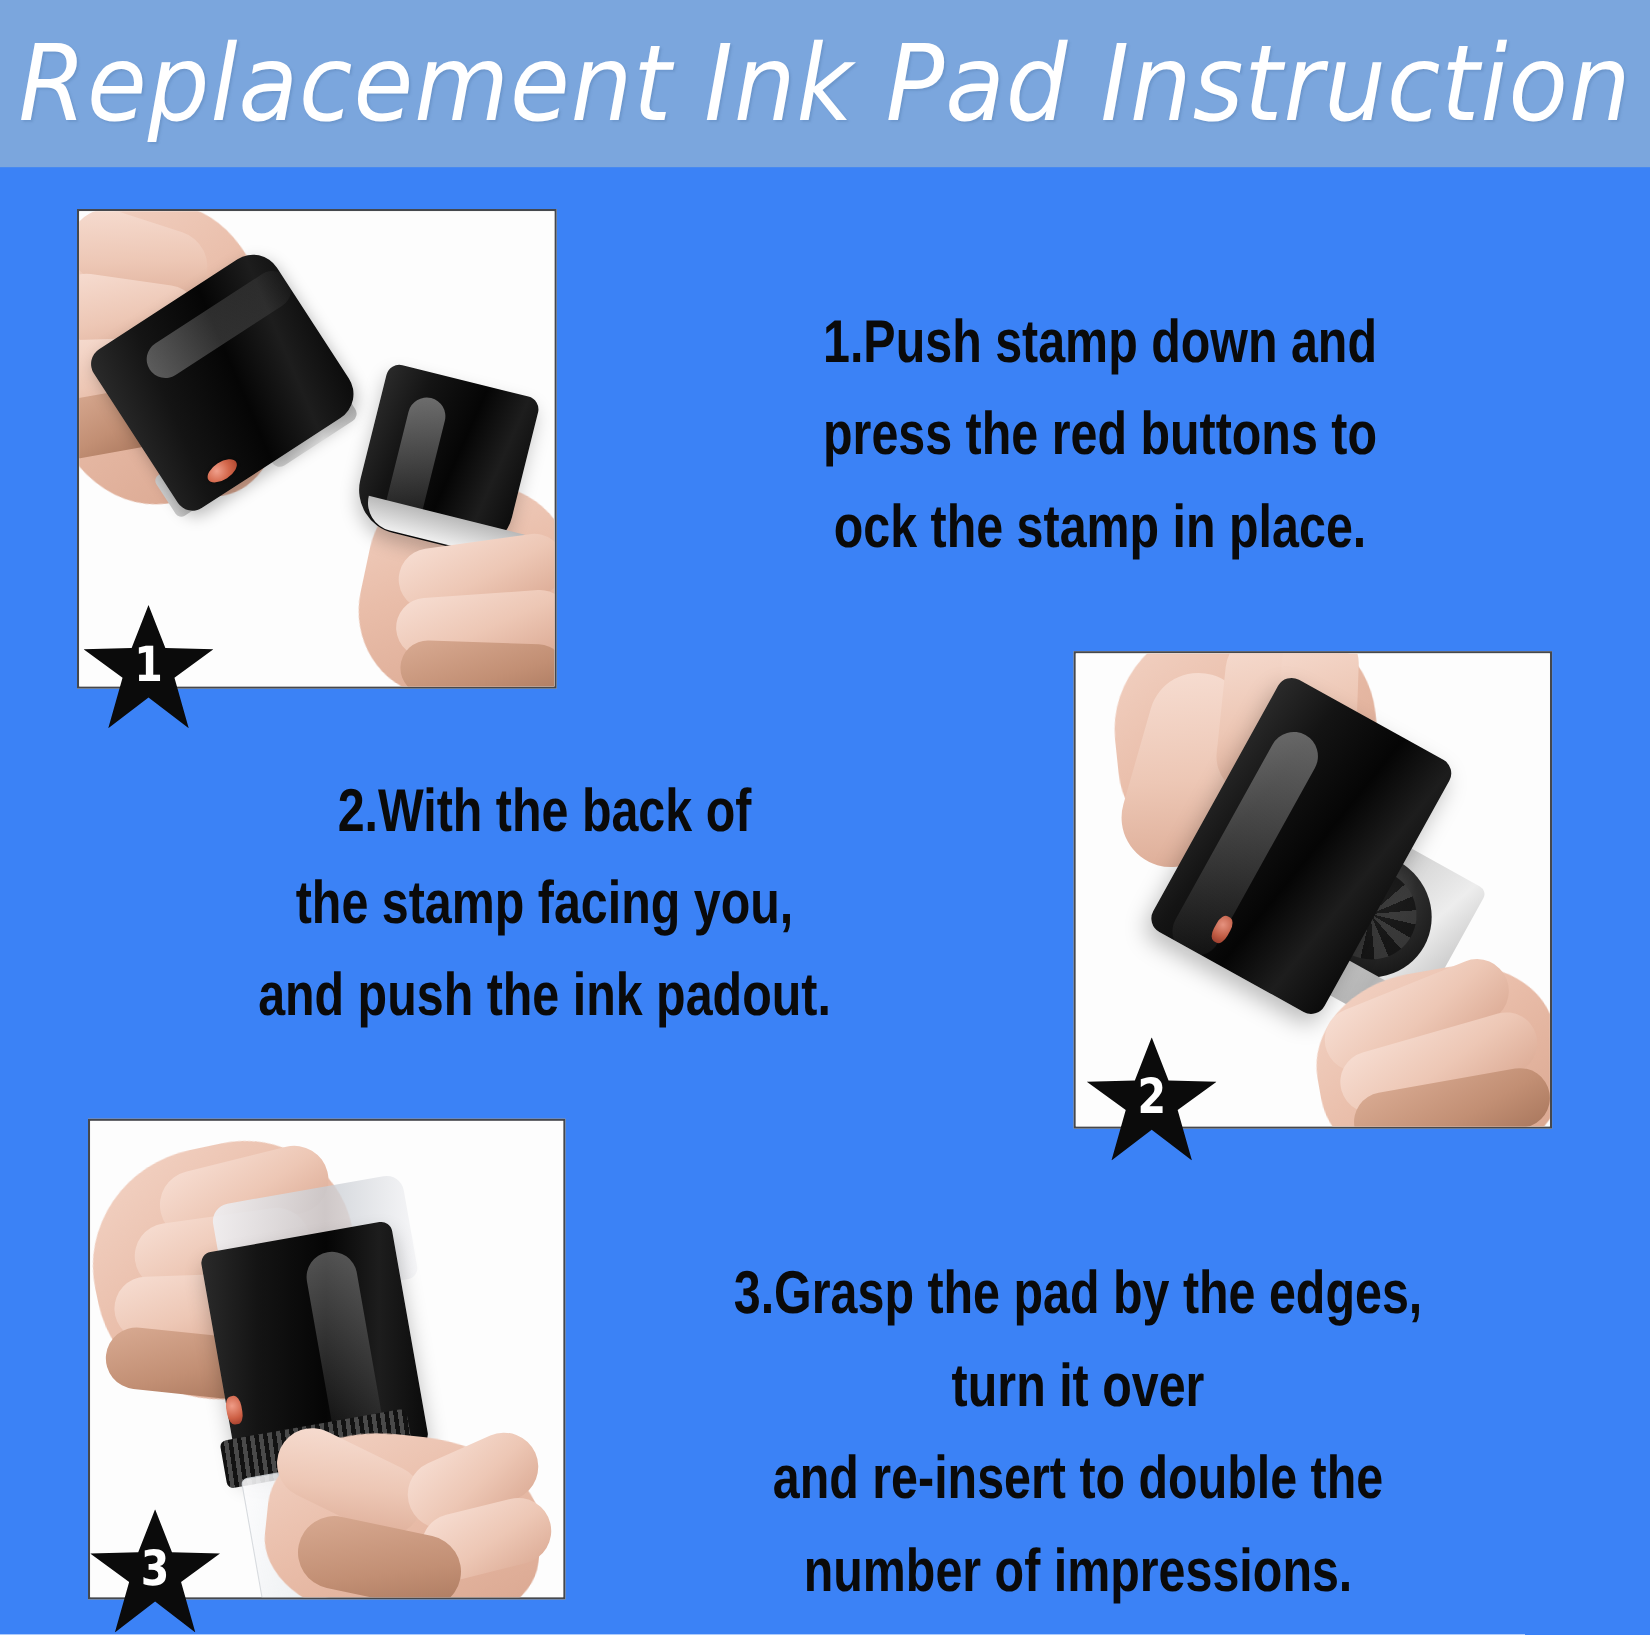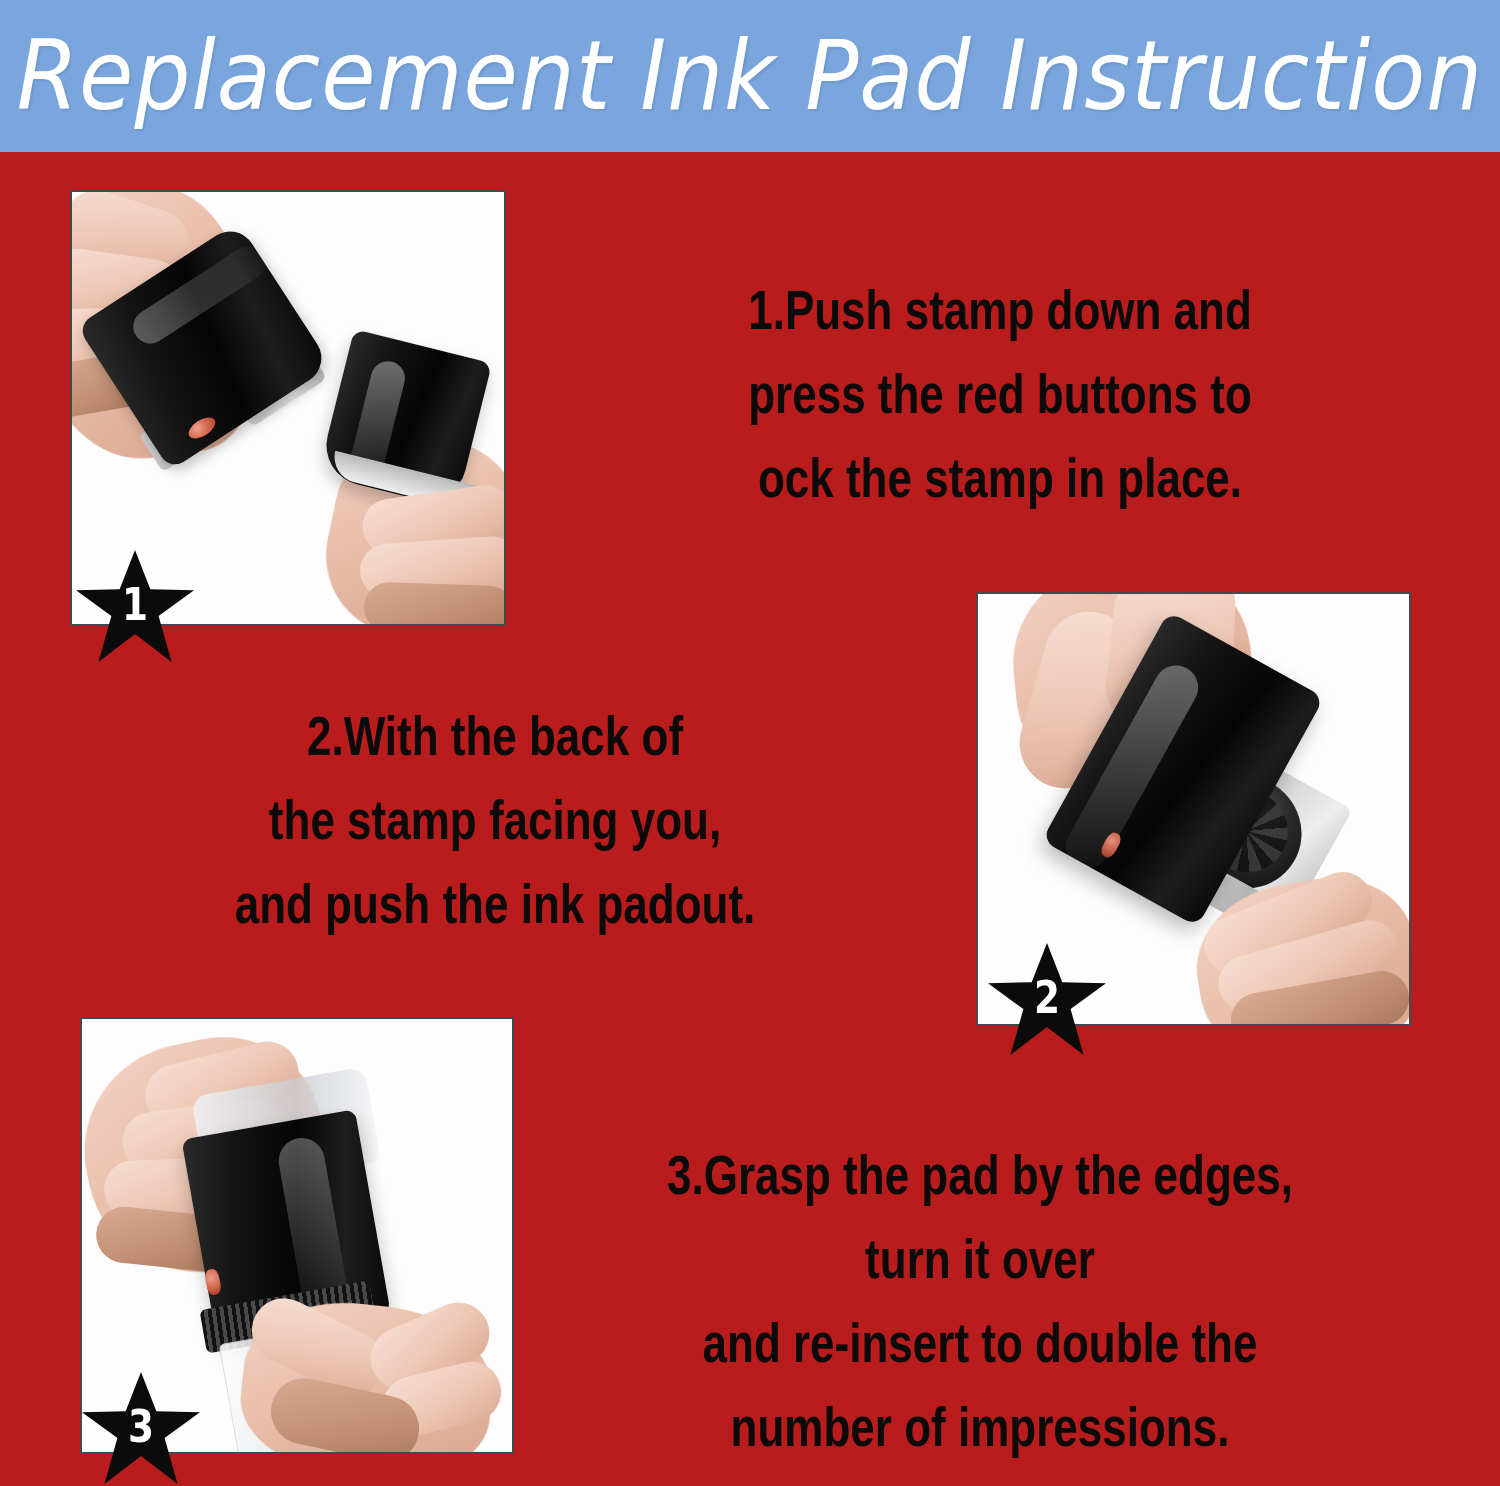--- a/index.html
+++ b/index.html
@@ -7,21 +7,21 @@
     padding: 0;
     background: #ffffff;
   }
   body {
     font-family: "Liberation Sans", sans-serif;
   }
   #page {
     position: relative;
     width: 1500px;
     height: 1486px;
-    background: #b91c1c;
+    background: #3b82f6;
     overflow: hidden;
   }
 
   
   .header-bar {
     position: absolute;
     left: 0;
     top: 0;
     width: 1500px;
     height: 152px;

